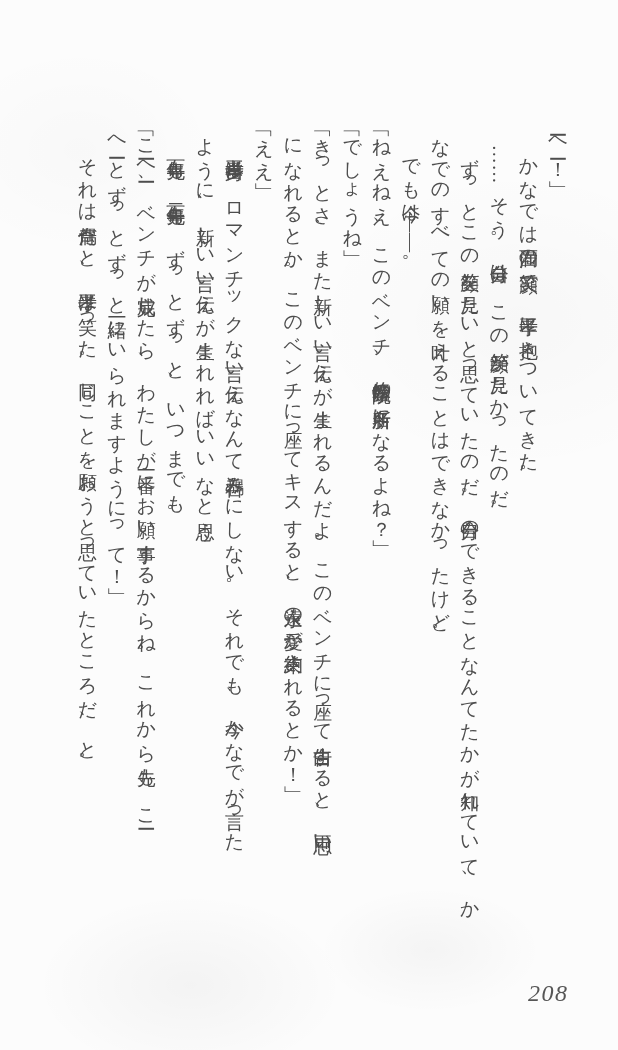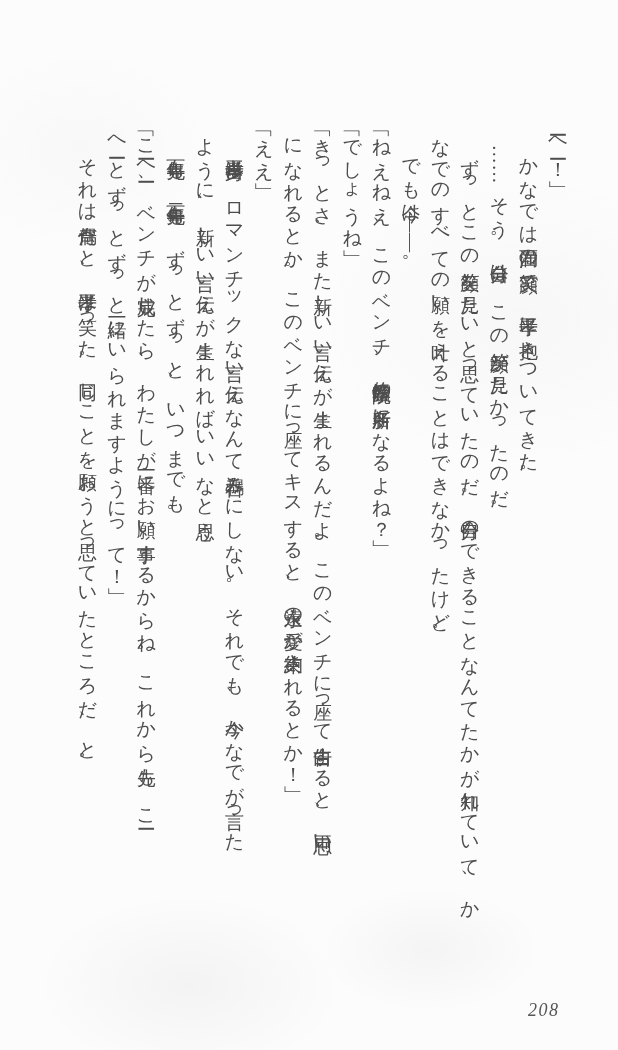--- a/index.html
+++ b/index.html
@@ -35,25 +35,25 @@
     letter-spacing: 0.8px;
     color: #4d4d4d;
     text-rendering: optimizeLegibility;
   }
   .text-block p {
     margin: 0;
     padding: 0;
   }
   .page-number {
     position: absolute;
-    top: 1000px;
+    top: 980px;
     left: 528px;
     font-family: "Liberation Serif", "DejaVu Serif", serif;
     font-style: italic;
-    font-size: 18px;
+    font-size: 24px;
     letter-spacing: 1.5px;
     color: #565656;
   }
 </style>
 </head>
 <body>
 
 <div class="page">
   <div class="text-block">
     <p>ーへー！」</p>

